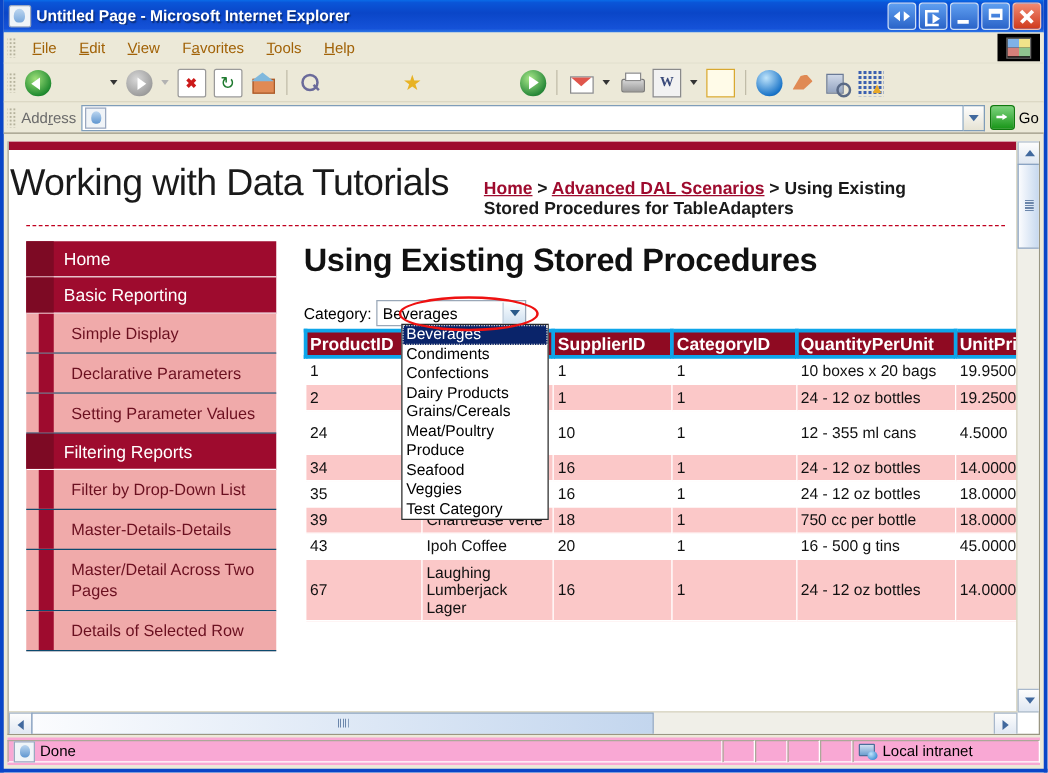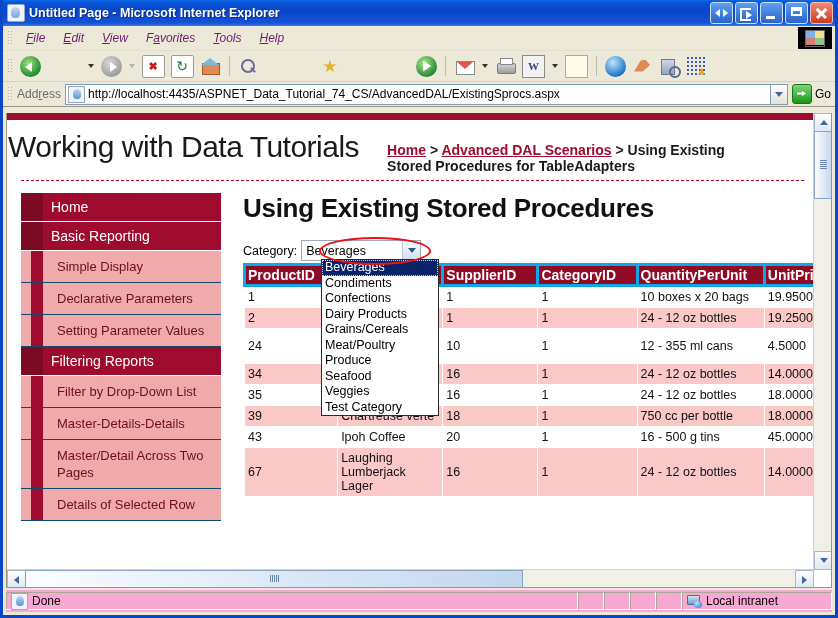--- a/index.html
+++ b/index.html
@@ -72,21 +72,21 @@
   .g-close:after{ transform: rotate(-45deg);}
   
   .menubar {
     height: 24px; background:#ece9d8;
     border-bottom: 1px solid #e2dfce;
     display:flex; align-items:center; position:relative;
   }
   .gripper { width:7px; height:16px; margin:0 4px 0 3px; flex:none;
     background-image: radial-gradient(#b5b29c 40%, transparent 41%);
     background-size: 3px 3px; background-position: 1px 0;}
-  .menuitem { padding: 3px 9px; color:#701a75; font-size:12px; cursor:default;font-style:italic; }
+  .menuitem { padding: 3px 9px; color:#a16207; font-size:12px; cursor:default; }
   .menuitem u { text-decoration: underline; }
   .menu-logo {
     position:absolute; right:3px; top:1px; width:34px; height:22px;
     background:#000; display:flex; align-items:center; justify-content:center;
   }
   .menu-logo .flag{ width:18px;height:15px;
     background:
       linear-gradient(to right,#7fb2e8 0 49%, #f2e38a 49% 100%) 0 0/100% 49% no-repeat,
       linear-gradient(to right,#d4807a 0 49%, #8fc48f 49% 100%) 0 100%/100% 49% no-repeat;
     border:1px solid #666;}
@@ -357,21 +357,20 @@
     <div class="tb-item">
       <span class="ic ic-mess"></span>
     </div>
   </div>
 
   <div class="addrbar">
     <div class="gripper"></div>
     <div class="addr-label">Add<u>r</u>ess</div>
     <div class="addr-input">
       <span class="addr-favicon"></span>
-      <span class="addr-url">http://localhost:4435/ASPNET_Data_Tutorial_74_CS/AdvancedDAL/ExistingSprocs.aspx</span>
     </div>
     <div class="addr-drop">
       <span class="arw dn"></span>
     </div>
     <div class="go-btn">
       <span class="go-arrow"></span>
       <span class="lbl">Go</span>
     </div>
   </div>
 

